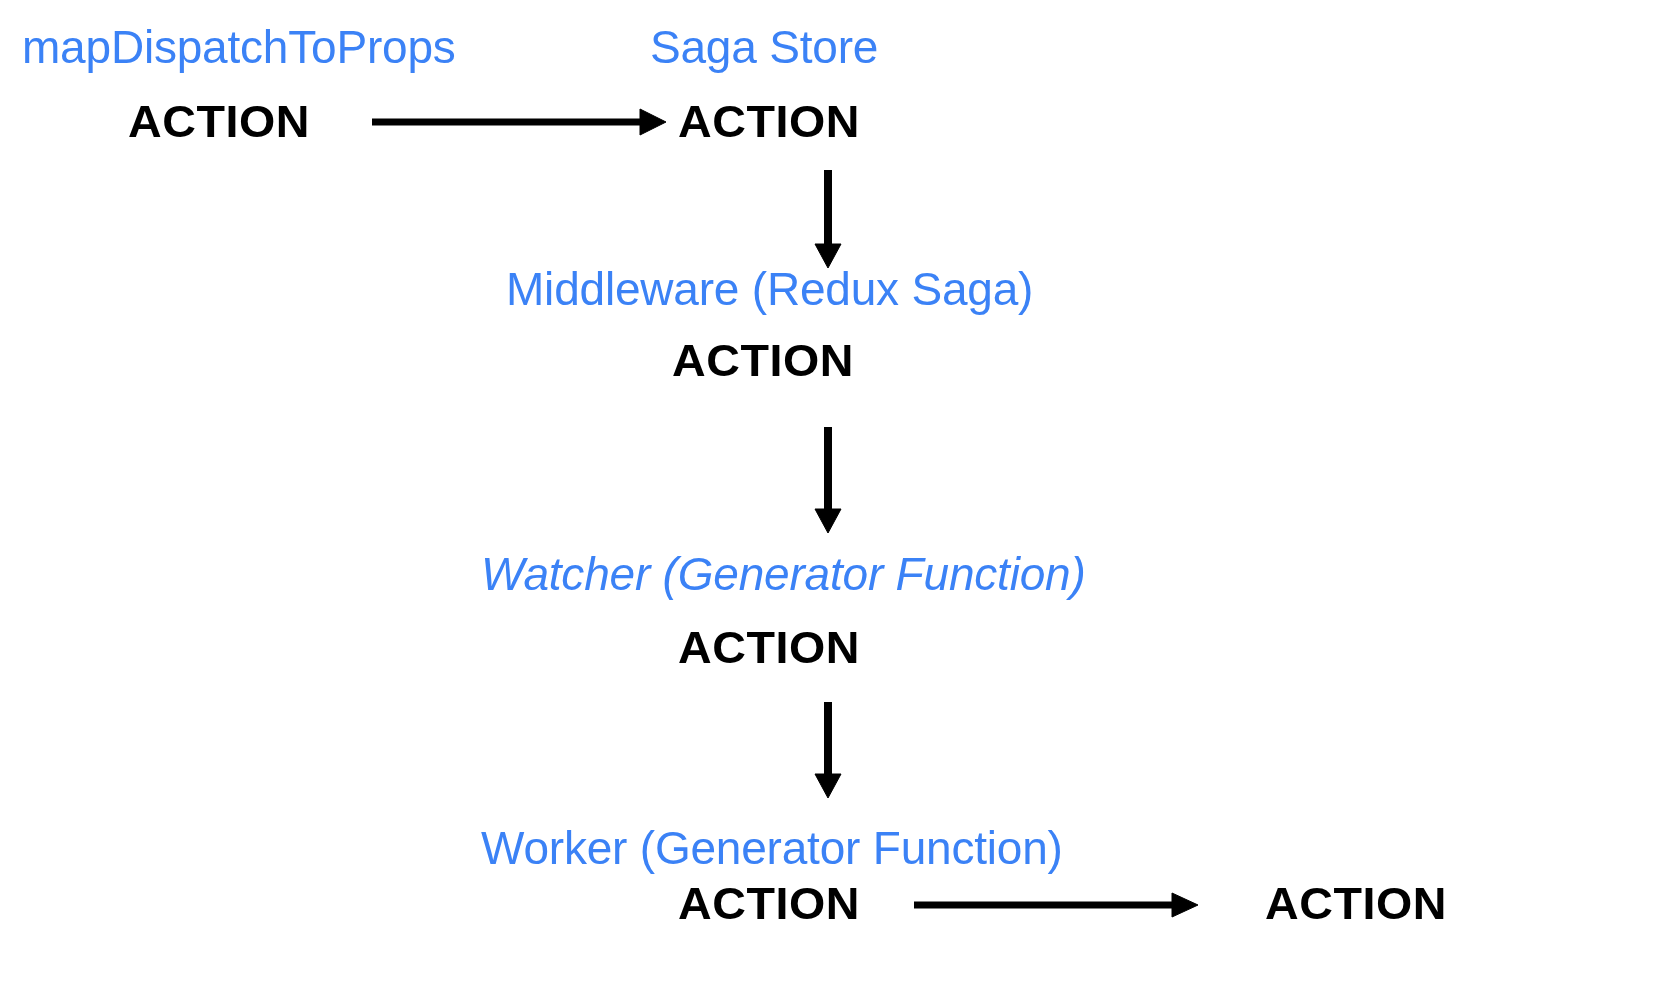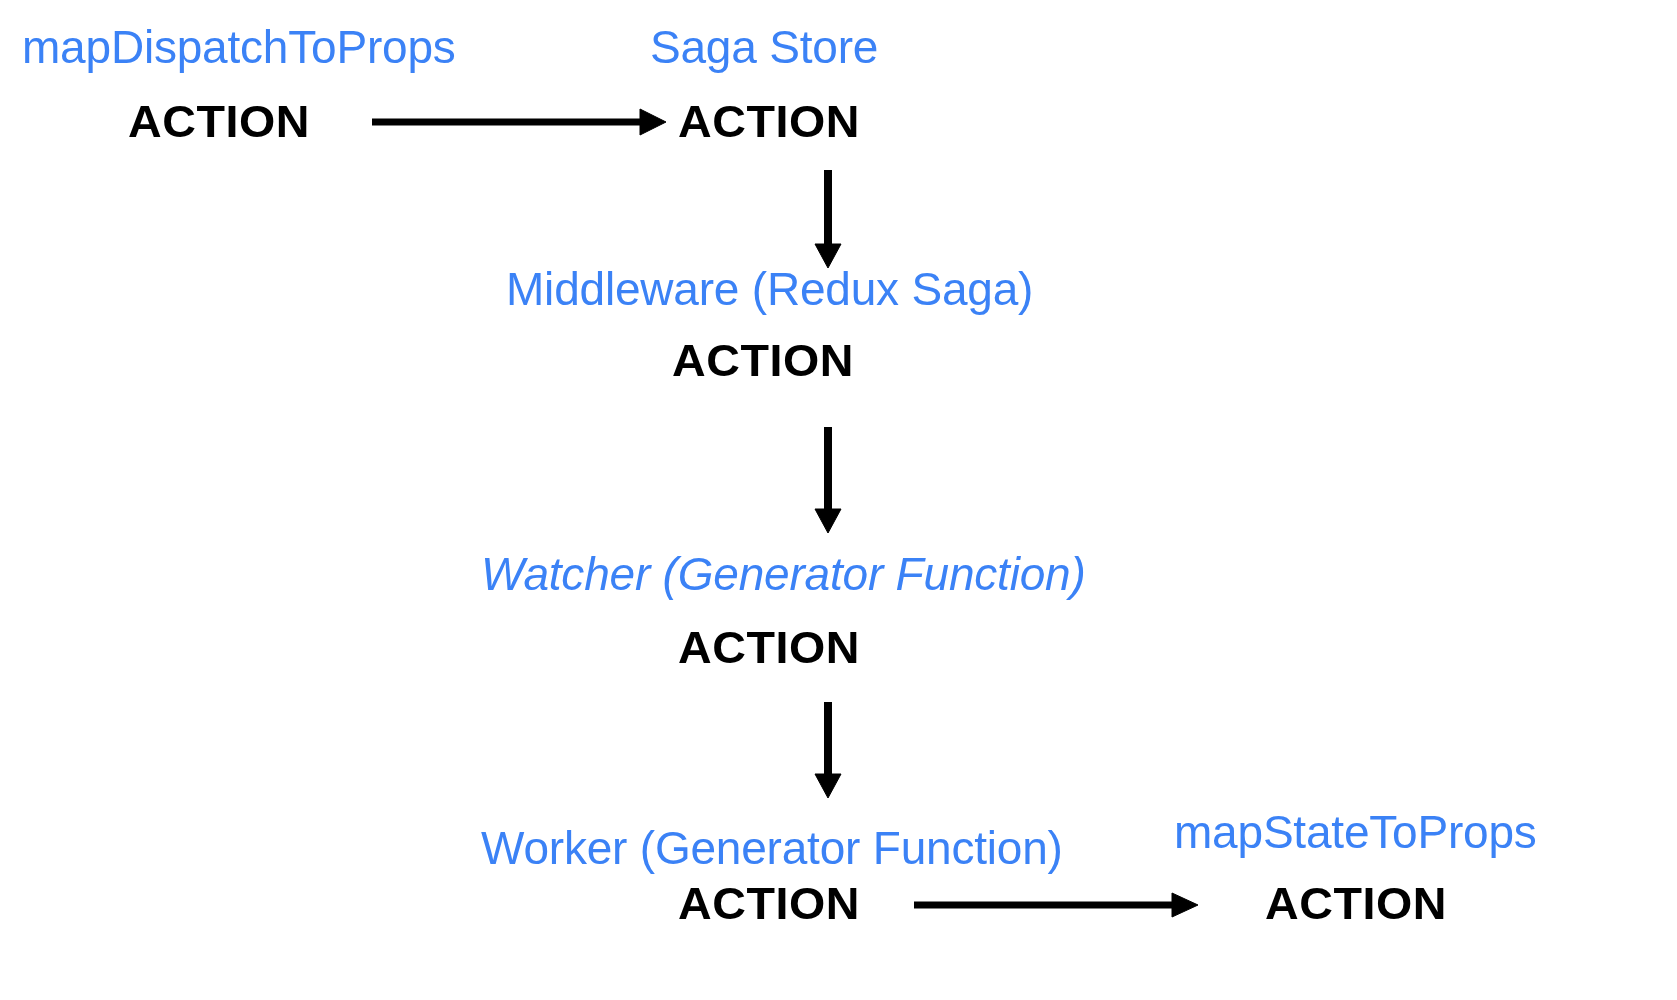--- a/index.html
+++ b/index.html
@@ -68,21 +68,20 @@
 
   <div class="node-label" style="left:506px; top:266px;">Middleware (Redux Saga)</div>
   <div class="action-label" style="left:672px; top:339px;">ACTION</div>
 
   <div class="node-label" style="left:481px; top:551px;font-style:italic;">Watcher (Generator Function)</div>
   <div class="action-label" style="left:678px; top:626px;">ACTION</div>
 
   <div class="node-label" style="left:481px; top:809px;margin-top:16px;">Worker (Generator Function)</div>
   <div class="action-label" style="left:678px; top:882px;">ACTION</div>
 
-  <div class="node-label" style="left:1174px; top:809px;">mapStateToProps</div>
   <div class="action-label" style="left:1265px; top:882px;">ACTION</div>
 
   <svg class="arrow arrow-h" style="left:370px; top:105px;" width="300" height="34" viewBox="0 0 300 34">
     <line x1="2" y1="17" x2="272" y2="17"></line>
     <polygon points="270,4 296,17 270,30"></polygon>
   </svg>
 
   <svg class="arrow arrow-v" style="left:810px; top:168px;" width="36" height="104" viewBox="0 0 36 104">
     <line x1="18" y1="2" x2="18" y2="78"></line>
     <polygon points="5,76 31,76 18,100"></polygon>

